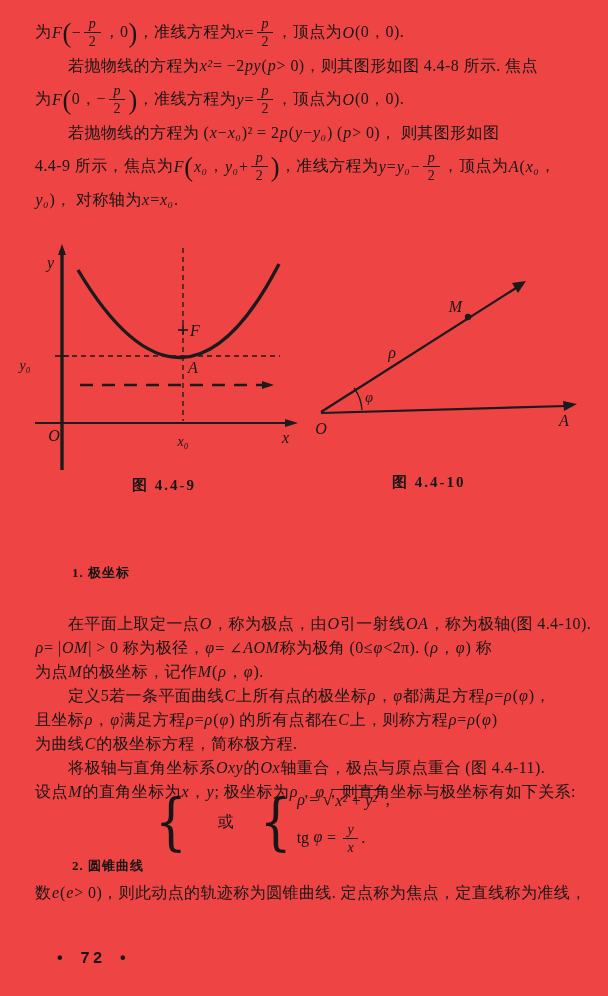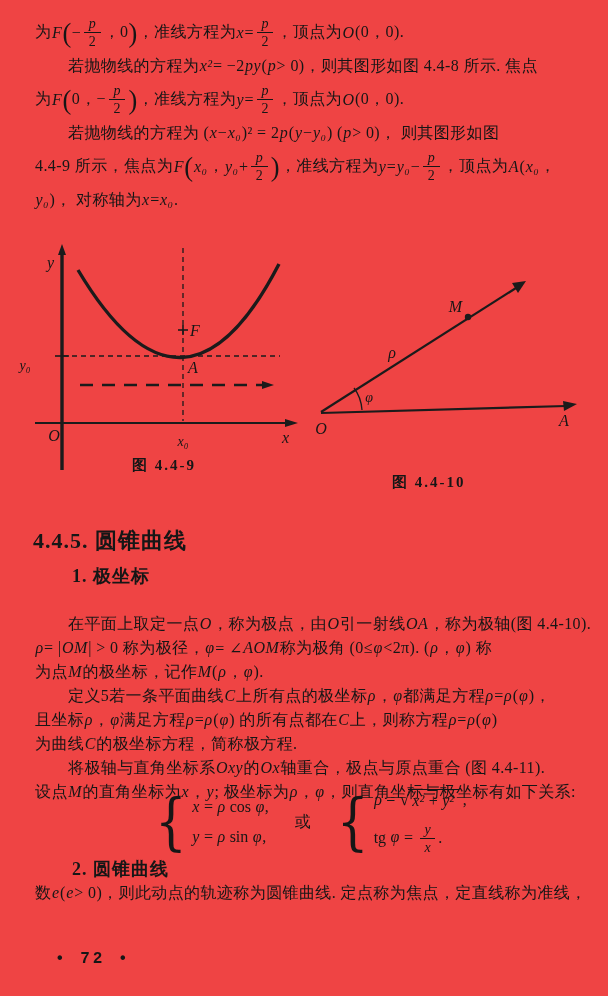--- a/index.html
+++ b/index.html
@@ -24,25 +24,25 @@
   .frac { display:inline-flex; flex-direction:column; align-items:center; vertical-align:middle;
           margin:0 3px; font-size:14px; line-height:1.15; }
   .frac .num { border-bottom:1.4px solid currentColor; padding:0 4px 0; }
   .frac .den { padding-top:1px; }
   .sqrt { display:inline-flex; align-items:flex-start; line-height:1.1; }
   .sqrt .rad { font-size:19px; margin-right:-2px; line-height:1; }
   .sqrt .radbody { border-top:1.4px solid currentColor; padding:2px 4px 0; }
   .bigp { font-size:165%; font-weight:300; line-height:0; vertical-align:middle; }
   
   .heading { position:absolute; left:33px; top:526px; font-size:22px; font-weight:700; letter-spacing:1px; }
-  .subhead { position:absolute; left:72px; font-size:18px; font-weight:700; letter-spacing:1px; }
+  .subhead { position:absolute; left:72px; font-size:13px; font-weight:700; letter-spacing:1px; }
   .sub1 { top:564px; }
   .sub2 { top:857px; }
   .caption { position:absolute; font-size:15px; font-weight:700; letter-spacing:2px; }
-  .cap1 { left:132px; top:456px; }
+  .cap1 { left:132px; top:476px; }
   .cap2 { left:392px; top:473px; }
   .pagenum { position:absolute; left:55px; top:950px; font-size:16px; font-weight:700; letter-spacing:3px;font-family:Liberation Mono, monospace; }
   
   .eqwrap { position:absolute; left:155px; top:789px; display:flex; align-items:center; font-size:16px; }
   .sys { display:flex; align-items:center; }
   .brace { font-family:"DejaVu Serif",serif; font-size:50px; font-weight:400;
            transform:scaleY(1.25); line-height:1; margin-right:5px; }
   .syscol { display:flex; flex-direction:column; gap:12px; }
   .or { margin:0 26px; letter-spacing:0; }
   
@@ -124,41 +124,36 @@
     <text class="flabel" x="162" y="62" text-anchor="end" font-weight="bold">M</text>
     <text class="flabel" x="92" y="108" text-anchor="middle">ρ</text>
     <text class="flabel-sm" x="69" y="152" text-anchor="middle">φ</text>
     <text class="flabel" x="21" y="184" text-anchor="middle">O</text>
     <text class="flabel" x="264" y="176" text-anchor="middle">A</text>
   </svg>
 
   <div class="caption cap1">图  4.4-9</div>
   <div class="caption cap2">图  4.4-10</div>
 
-  <div class="heading">4.4.5. 圆锥曲线</div>
   <div class="subhead sub1">1. 极坐标</div>
 
   <div class="block parablock">
     <div class="line indent">在平面上取定一点 <i>O</i>，称为极点，由 <i>O</i> 引一射线 <i>OA</i>，称为极轴(图 4.4-10).</div>
     <div class="line"><i>ρ</i> = |<i>OM</i>| &gt; 0 称为极径， <i>φ</i> = ∠<i>AOM</i> 称为极角 (0≤<i>φ</i>&lt;2π). (<i>ρ</i>， <i>φ</i>) 称</div>
     <div class="line">为点 <i>M</i> 的<b>极坐标</b>，记作 <i>M</i>(<i>ρ</i>， <i>φ</i>).</div>
     <div class="line indent"><b>定义5</b>  若一条平面曲线 <i>C</i> 上所有点的极坐标 <i>ρ</i>， <i>φ</i> 都满足方程 <i>ρ</i>=<i>ρ</i>(<i>φ</i>)，</div>
     <div class="line">且坐标 <i>ρ</i>， <i>φ</i> 满足方程 <i>ρ</i> = <i>ρ</i>(<i>φ</i>) 的所有点都在 <i>C</i> 上，则称方程 <i>ρ</i> = <i>ρ</i>(<i>φ</i>)</div>
     <div class="line">为曲线 <i>C</i> 的<b>极坐标方程</b>，简称极方程.</div>
     <div class="line indent">将极轴与直角坐标系 <i>Oxy</i> 的 <i>Ox</i> 轴重合，极点与原点重合 (图 4.4-11).</div>
     <div class="line">设点 <i>M</i> 的直角坐标为 <i>x</i>，<i>y</i>; 极坐标为 <i>ρ</i>，<i>φ</i>，则直角坐标与极坐标有如下关系:</div>
   </div>
 
   <div class="eqwrap">
     <div class="sys">
       <span class="brace">{</span>
-      <div class="syscol">
-        <span><i>x</i> = <i>ρ</i> cos <i>φ</i>,</span>
-        <span><i>y</i> = <i>ρ</i> sin <i>φ</i>,</span>
-      </div>
     </div>
     <span class="or">或</span>
     <div class="sys">
       <span class="brace">{</span>
       <div class="syscol">
         <span><i>ρ</i> = <span class="sqrt">
               <span class="rad">√</span>
               <span class="radbody"><i>x²</i> + <i>y²</i></span>
             </span> ,</span>
         <span>tg <i>φ</i> = <span class="frac">

